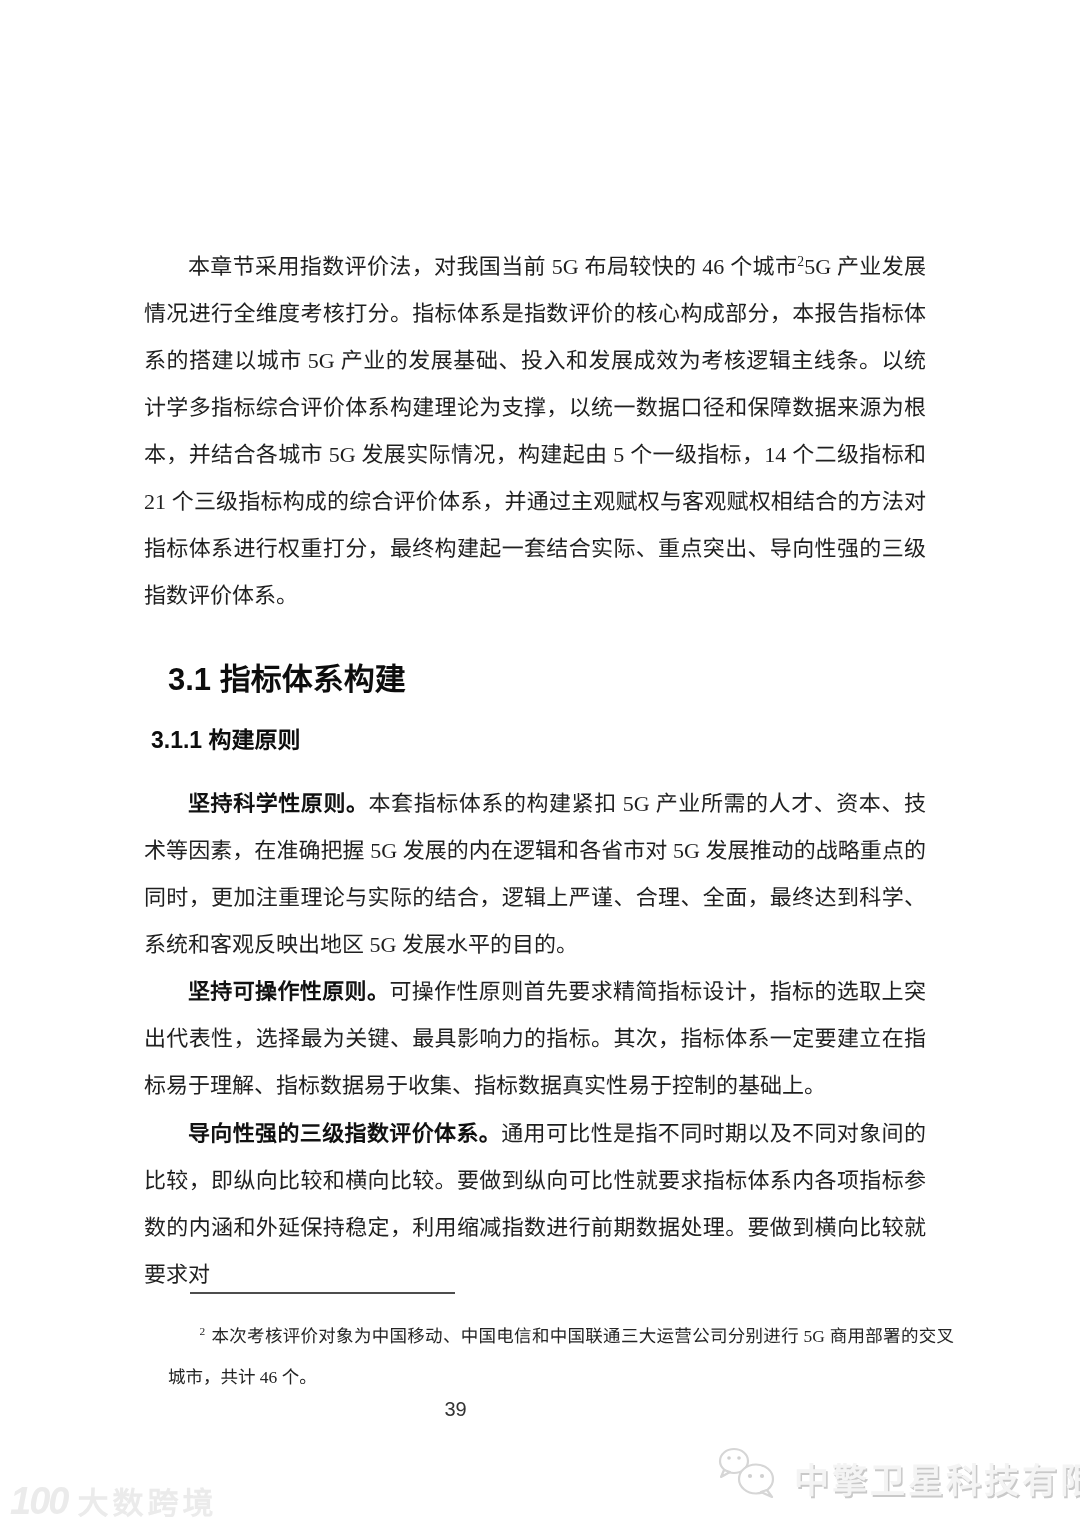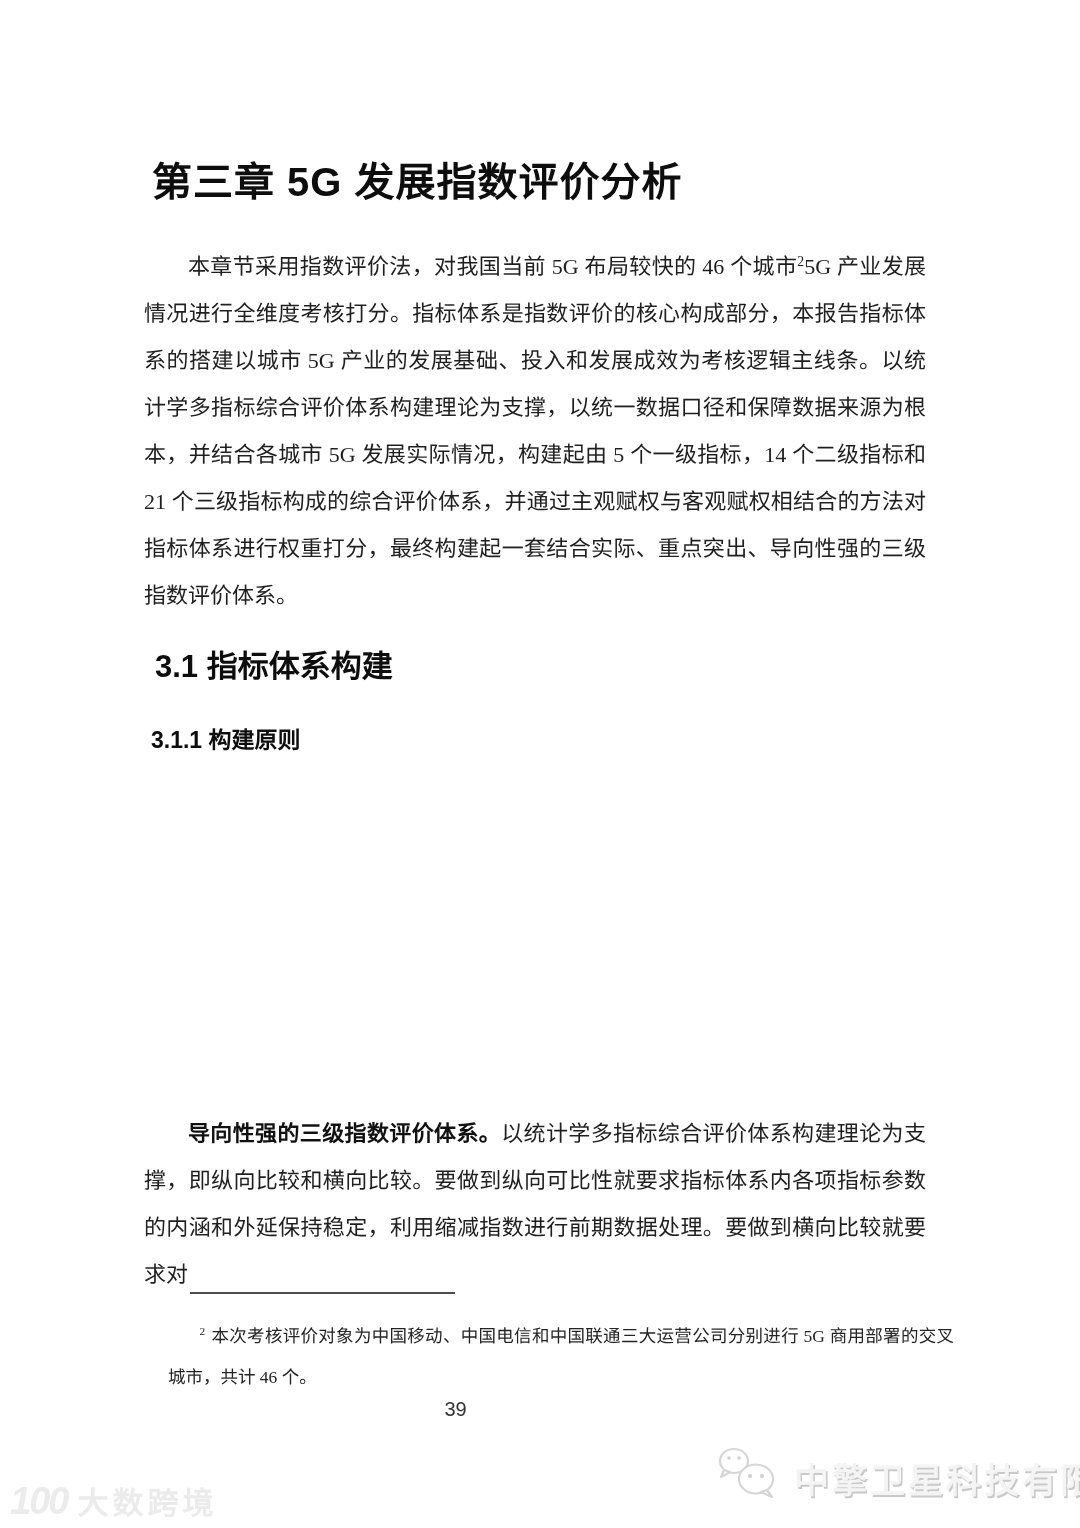--- a/index.html
+++ b/index.html
@@ -45,21 +45,21 @@
   }
   .fn-ref {
     font-size: 0.62em;
     vertical-align: super;
     line-height: 0;
   }
   .section-heading {
     position: absolute;
     left: 152px;
     top: 638px;
-    margin: 3px;
+    margin: 16px;
     font-family: "Liberation Sans", sans-serif;
     font-weight: bold;
     font-size: 31px;
     color: #0d0d0d;
   }
   .subsection-heading {
     position: absolute;
     left: 150px;
     top: 720px;
     margin: 1px;
@@ -148,31 +148,32 @@
     letter-spacing: 4px;
     color: #ebebeb;
     white-space: nowrap;
   }
 </style>
 </head>
 <body>
 
 <div class="page">
 
-  <h1 class="chapter-title">第三章 5G 发展指数评价分析</h1>
 
   <p class="body-para intro-para"><span>本章节采用指数评价法，对我国当前 5G 布局较快的 46 个城市</span><sup class="fn-ref">2</sup><span>5G 产业发展情况进行全维度考核打分。指标体系是指数评价的核心构成部分，本报告指标体系的搭建以城市 5G 产业的发展基础、投入和发展成效为考核逻辑主线条。以统计学多指标综合评价体系构建理论为支撑，以统一数据口径和保障数据来源为根本，并结合各城市 5G 发展实际情况，构建起由 5 个一级指标，14 个二级指标和 21 个三级指标构成的综合评价体系，并通过主观赋权与客观赋权相结合的方法对指标体系进行权重打分，最终构建起一套结合实际、重点突出、导向性强的三级指数评价体系。</span></p>
 
   <h2 class="section-heading">3.1 指标体系构建</h2>
 
   <h3 class="subsection-heading">3.1.1 构建原则</h3>
 
-
-
-  <p class="body-para para-comparability"><span class="para-lead">导向性强的三级指数评价体系。</span><span>以统计学多指标综合评价体系构建理论为支撑，即纵向比较和横向比较。要做到纵向可比性就要求指标体系内各项指标参数的内涵和外延保持稳定，利用缩减指数进行前期数据处理。要做到横向比较就要求对</span></p>
+  <p class="body-para para-science"><span class="para-lead">坚持科学性原则。</span><span>本套指标体系的构建紧扣 5G 产业所需的人才、资本、技术等因素，在准确把握 5G 发展的内在逻辑和各省市对 5G 发展推动的战略重点的同时，更加注重理论与实际的结合，逻辑上严谨、合理、全面，最终达到科学、系统和客观反映出地区 5G 发展水平的目的。</span></p>
+
+  <p class="body-para para-operability"><span class="para-lead">坚持可操作性原则。</span><span>可操作性原则首先要求精简指标设计，指标的选取上突出代表性，选择最为关键、最具影响力的指标。其次，指标体系一定要建立在指标易于理解、指标数据易于收集、指标数据真实性易于控制的基础上。</span></p>
+
+  <p class="body-para para-comparability"><span class="para-lead">导向性强的三级指数评价体系。</span><span>通用可比性是指不同时期以及不同对象间的比较，即纵向比较和横向比较。要做到纵向可比性就要求指标体系内各项指标参数的内涵和外延保持稳定，利用缩减指数进行前期数据处理。要做到横向比较就要求对</span></p>
 
   <div class="footnote-separator"></div>
 
   <p class="footnote"><sup class="fn-marker">2</sup><span>本次考核评价对象为中国移动、中国电信和中国联通三大运营公司分别进行 5G 商用部署的交叉城市，共计 46 个。</span></p>
 
   <div class="page-number">39</div>
 
   <div class="wm-right">
     <span>
       <svg width="66" height="58" viewBox="0 0 66 58" xmlns="http://www.w3.org/2000/svg">

